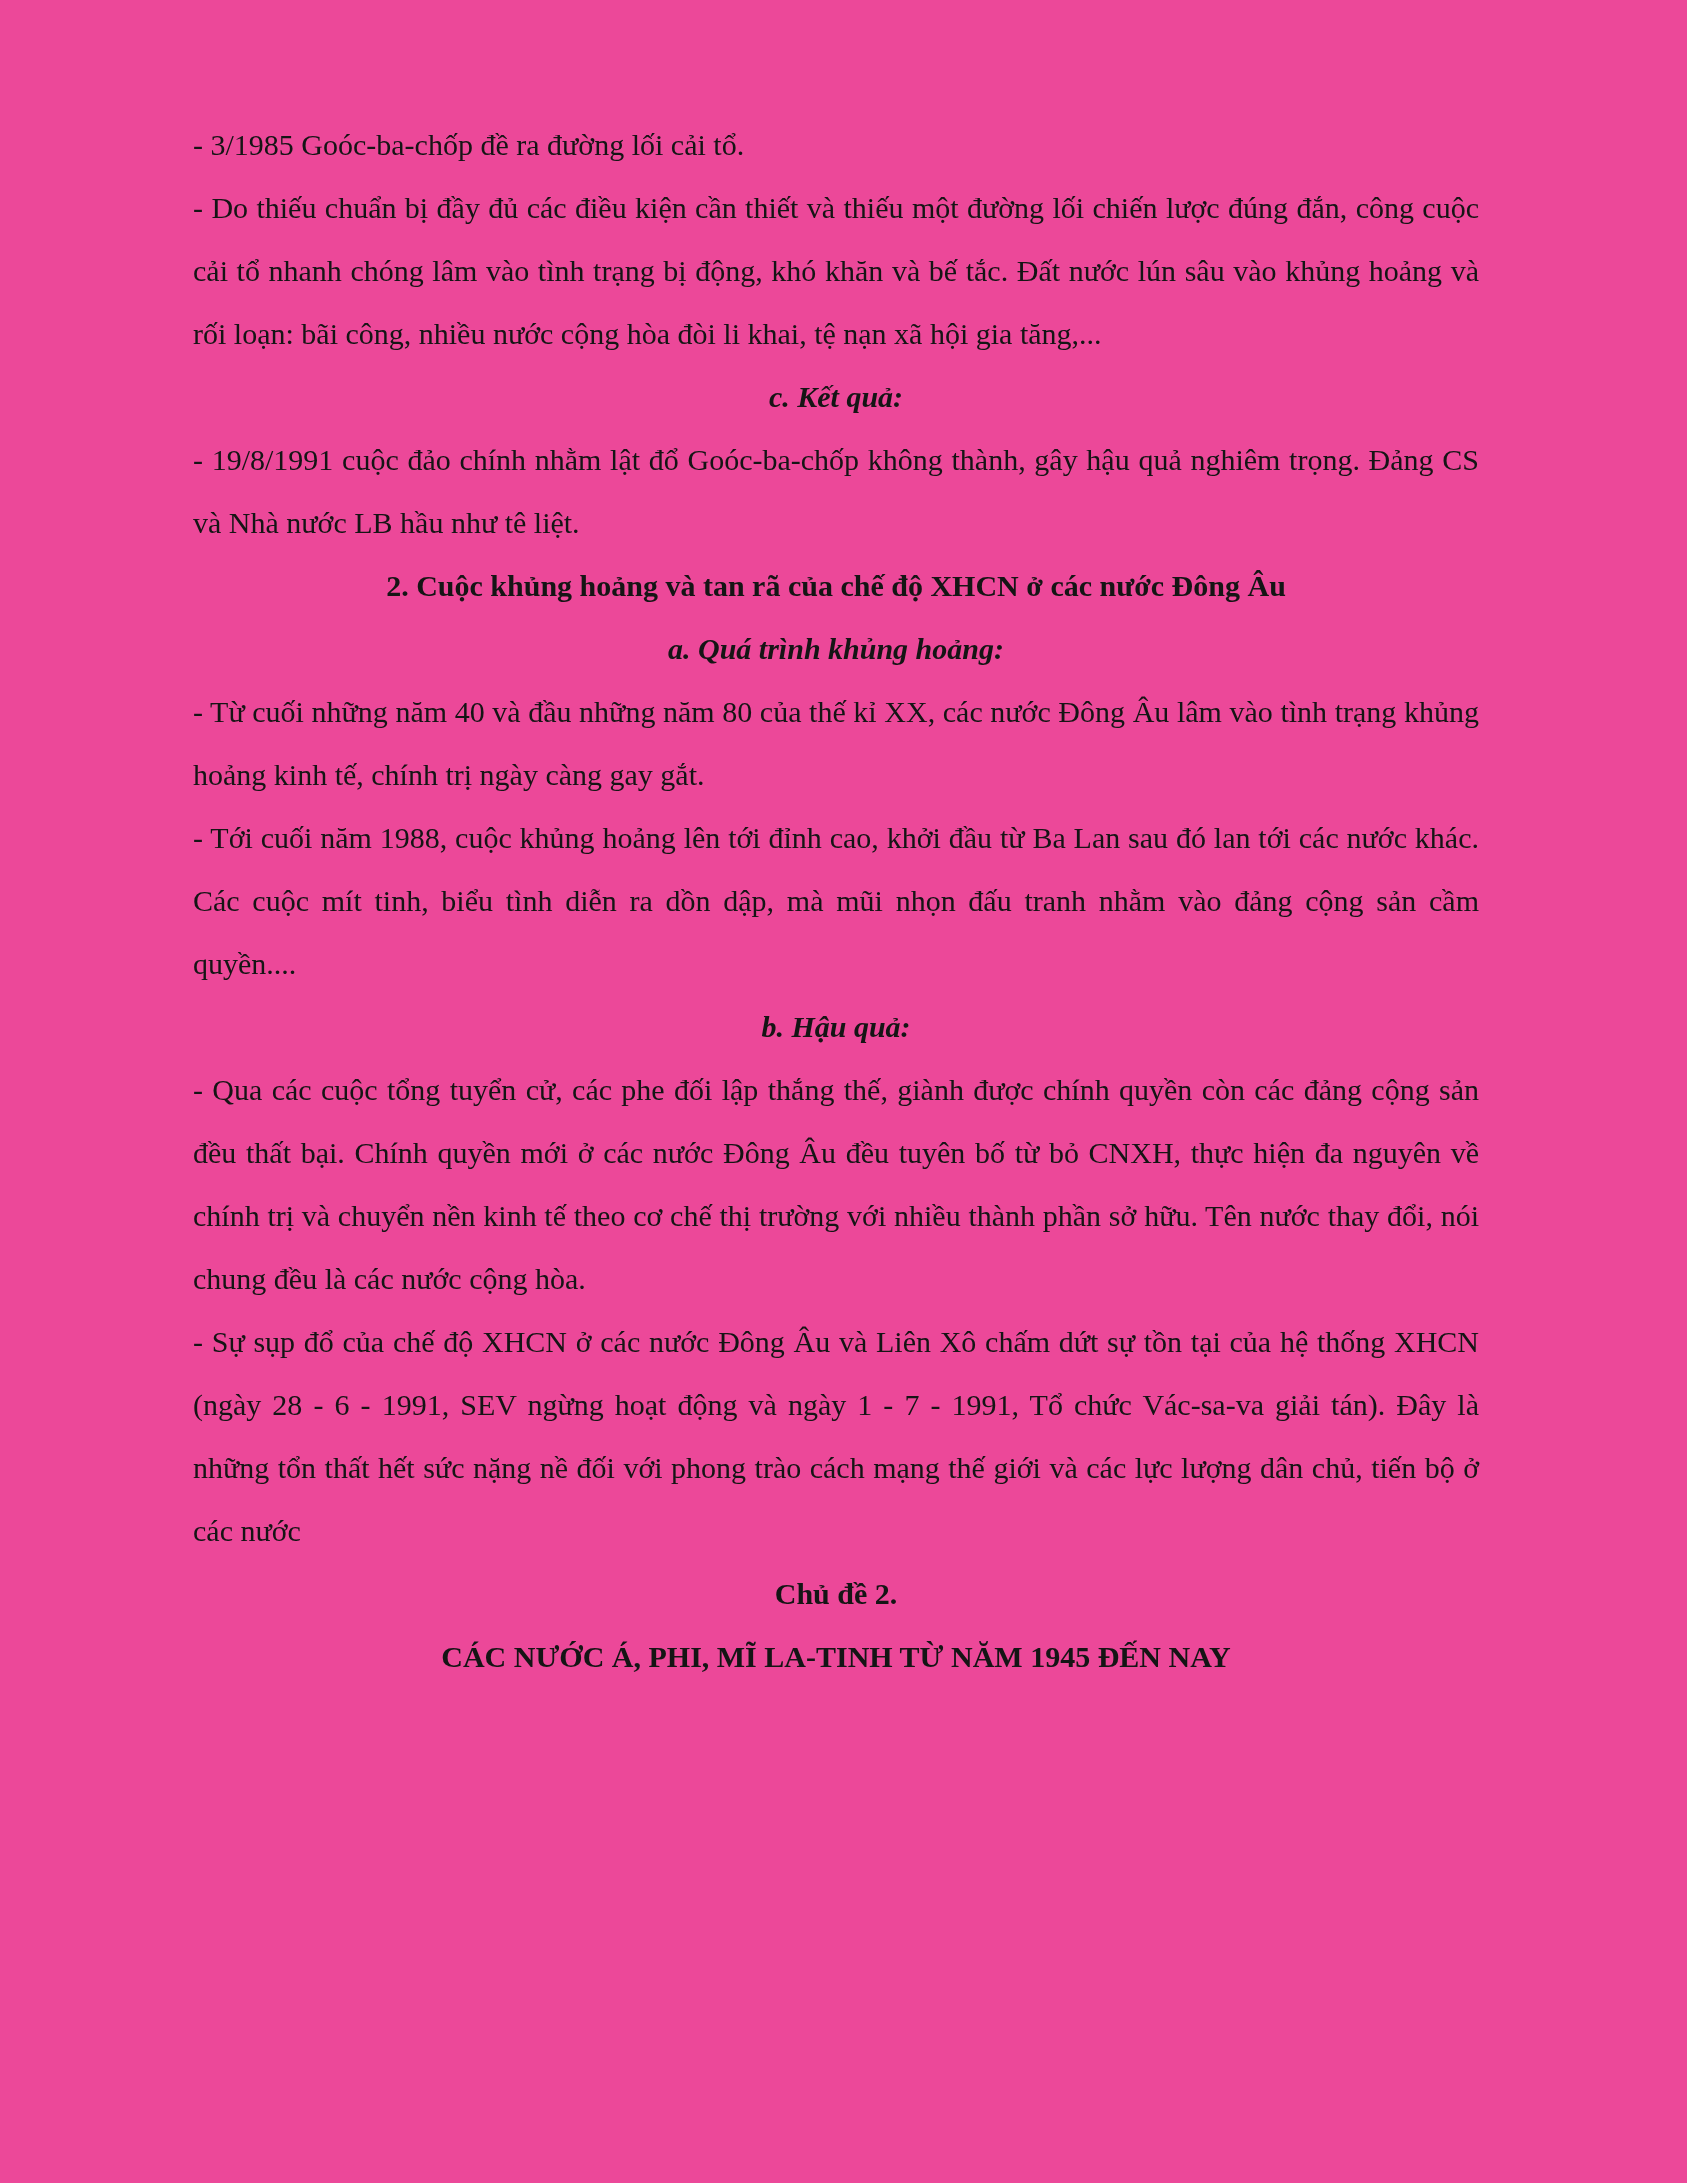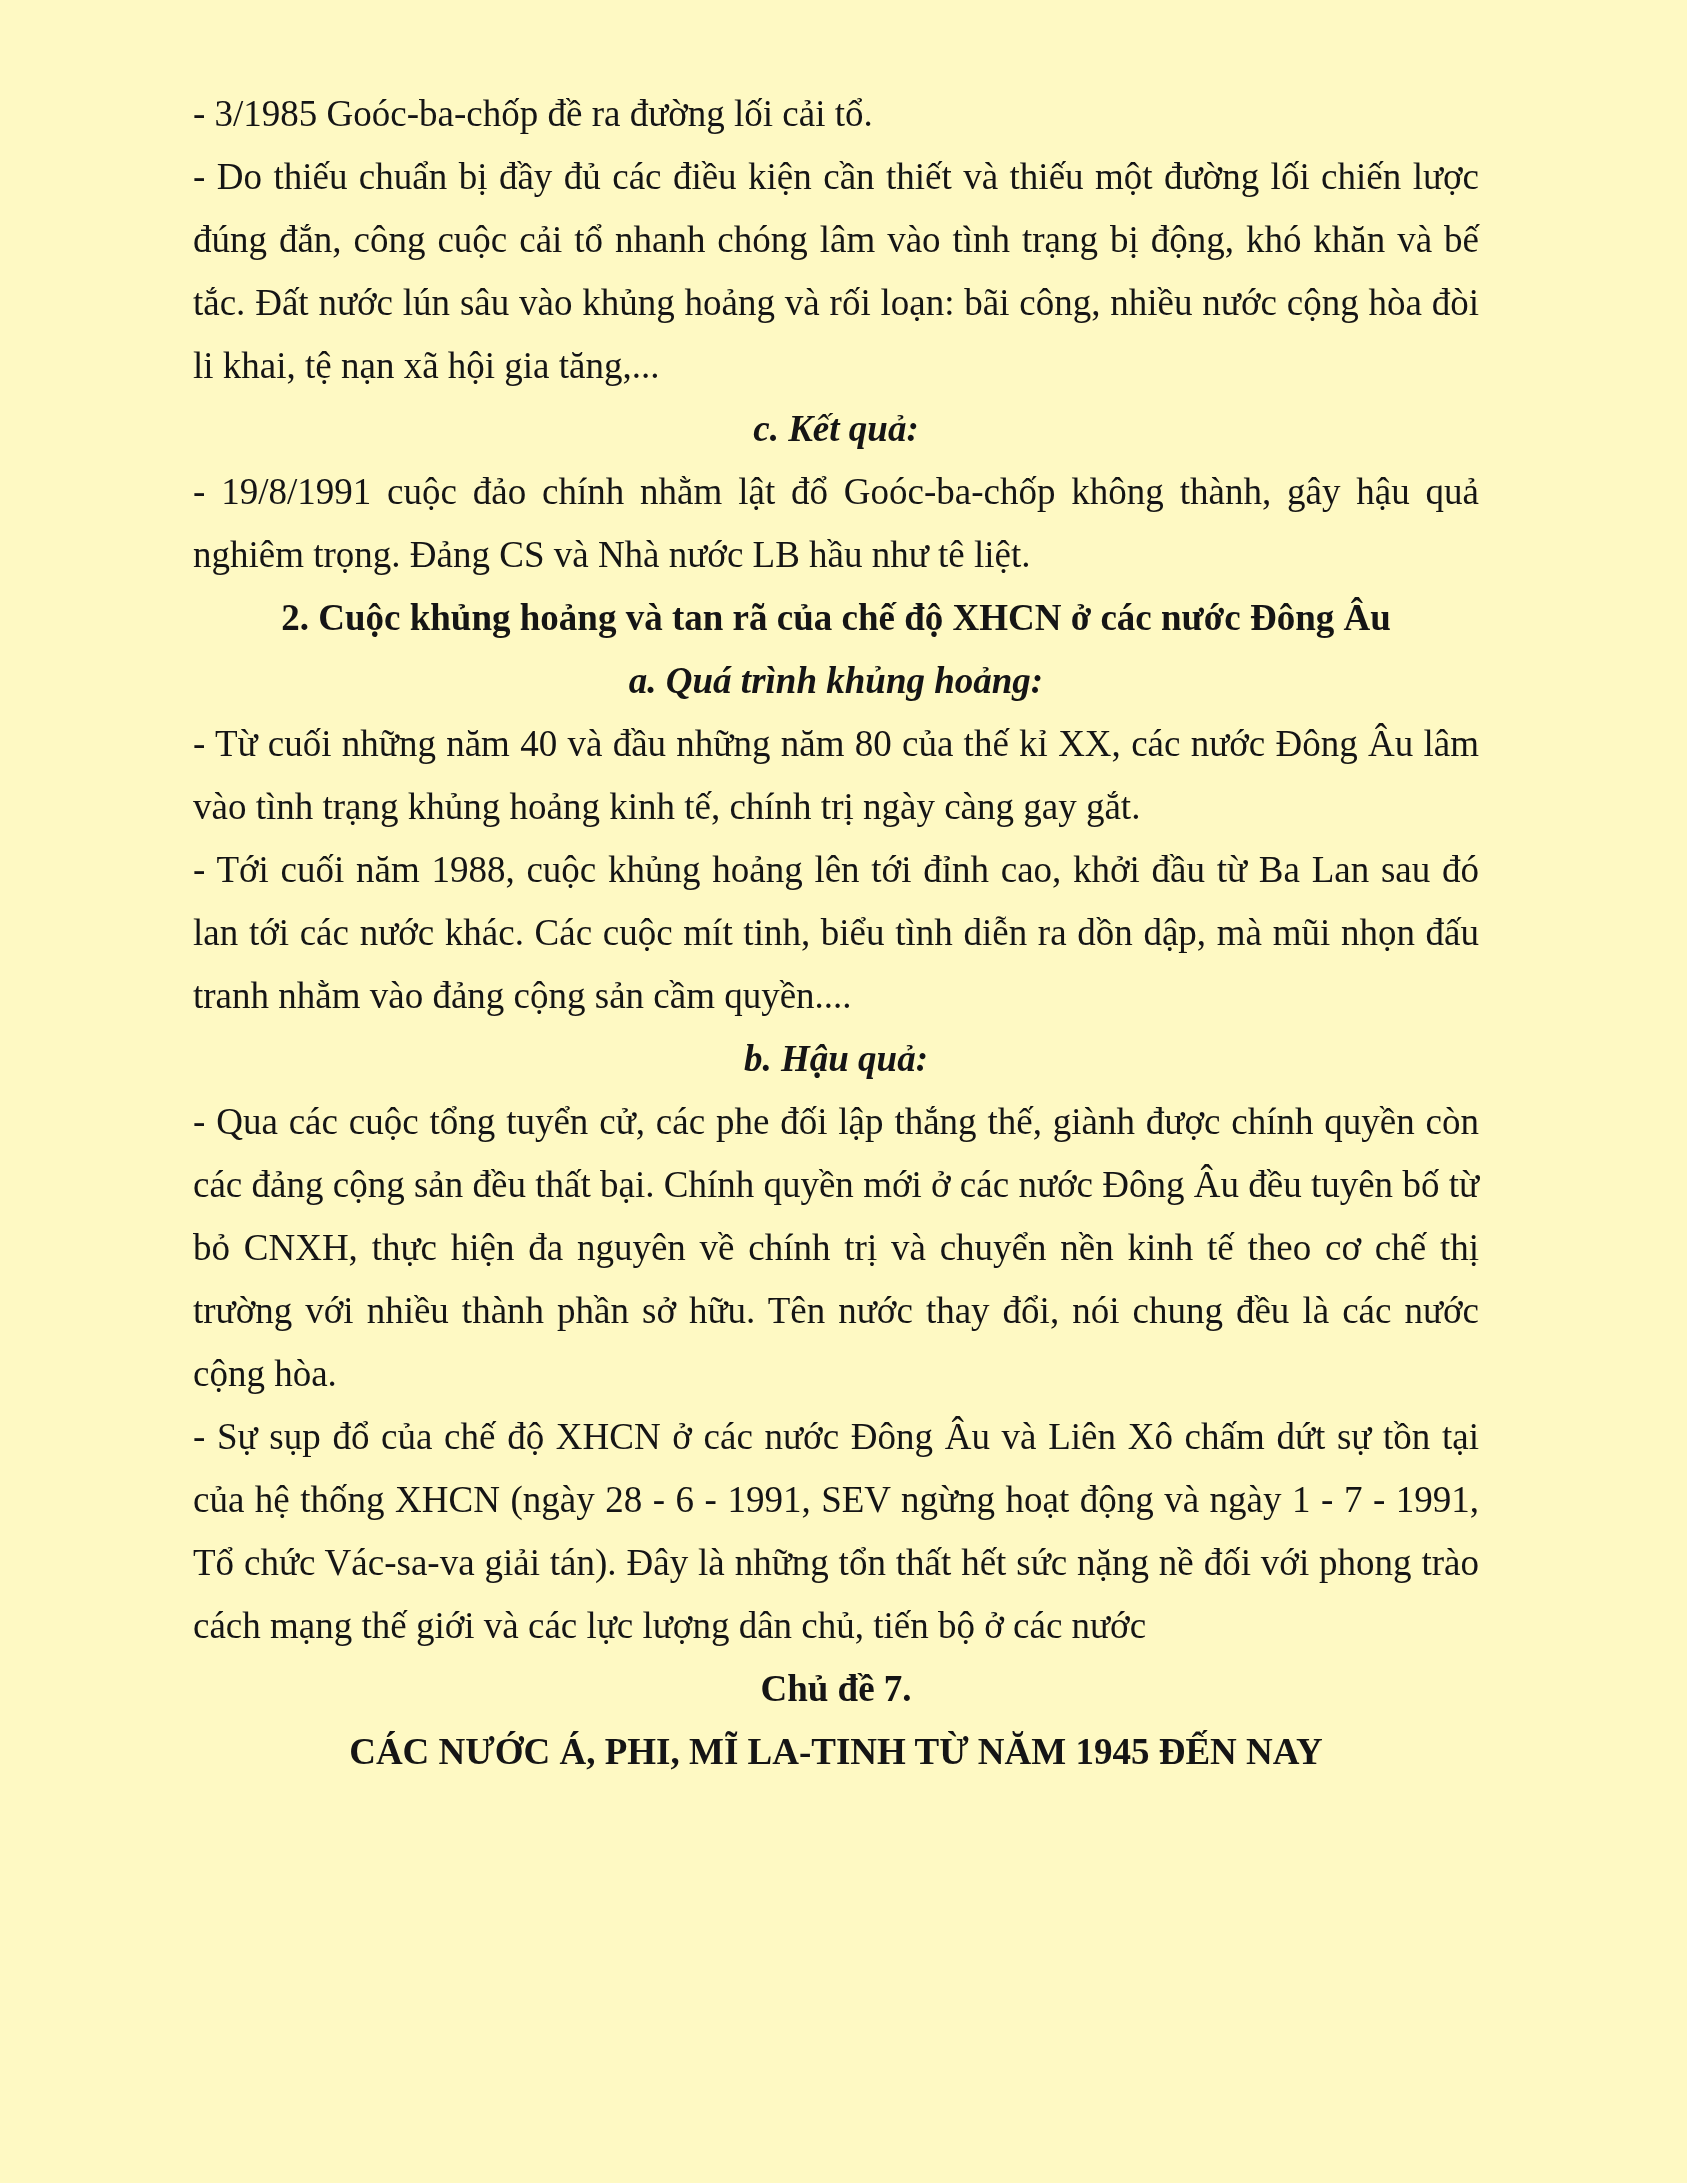--- a/index.html
+++ b/index.html
@@ -4,25 +4,25 @@
 <style>
   html, body {
     margin: 0;
     padding: 0;
     background: #ffffff;
   }
   .page {
     position: relative;
     width: 1687px;
     height: 2183px;
-    background: #fef9c3;
+    background: #ec4899;
     box-sizing: border-box;
-    padding: 82px 208px 0 193px;
+    padding: 113px 208px 0 193px;
     font-family: "Liberation Serif", "DejaVu Serif", serif;
-    font-size: 37px;
+    font-size: 30px;
     line-height: 63px;
     color: #151515;
     overflow: hidden;
   }
   .doc-body p {
     margin: 0;
   }
   .p-normal {
     text-align: justify;
   }
@@ -49,17 +49,17 @@
       <p class="p-normal">- Do thiếu chuẩn bị đầy đủ các điều kiện cần thiết và thiếu một đường lối chiến lược đúng đắn, công cuộc cải tổ nhanh chóng lâm vào tình trạng bị động, khó khăn và bế tắc. Đất nước lún sâu vào khủng hoảng và rối loạn: bãi công, nhiều nước cộng hòa đòi li khai, tệ nạn xã hội gia tăng,...</p>
       <p class="p-hbi">c. Kết quả:</p>
       <p class="p-normal">- 19/8/1991 cuộc đảo chính nhằm lật đổ Goóc-ba-chốp không thành, gây hậu quả nghiêm trọng. Đảng CS và Nhà nước LB hầu như tê liệt.</p>
       <p class="p-hb">2. Cuộc khủng hoảng và tan rã của chế độ XHCN ở các nước Đông Âu</p>
       <p class="p-hbi">a. Quá trình khủng hoảng:</p>
       <p class="p-normal">- Từ cuối những năm 40 và đầu những năm 80 của thế kỉ XX, các nước Đông Âu lâm vào tình trạng khủng hoảng kinh tế, chính trị ngày càng gay gắt.</p>
       <p class="p-normal">- Tới cuối năm 1988, cuộc khủng hoảng lên tới đỉnh cao, khởi đầu từ Ba Lan sau đó lan tới các nước khác. Các cuộc mít tinh, biểu tình diễn ra dồn dập, mà mũi nhọn đấu tranh nhằm vào đảng cộng sản cầm quyền....</p>
       <p class="p-hbi">b. Hậu quả:</p>
       <p class="p-normal">- Qua các cuộc tổng tuyển cử, các phe đối lập thắng thế, giành được chính quyền còn các đảng cộng sản đều thất bại. Chính quyền mới ở các nước Đông Âu đều tuyên bố từ bỏ CNXH, thực hiện đa nguyên về chính trị và chuyển nền kinh tế theo cơ chế thị trường với nhiều thành phần sở hữu. Tên nước thay đổi, nói chung đều là các nước cộng hòa.</p>
       <p class="p-normal">- Sự sụp đổ của chế độ XHCN ở các nước Đông Âu và Liên Xô chấm dứt sự tồn tại của hệ thống XHCN (ngày 28 - 6 - 1991, SEV ngừng hoạt động và ngày 1 - 7 - 1991, Tổ chức Vác-sa-va giải tán). Đây là những tổn thất hết sức nặng nề đối với phong trào cách mạng thế giới và các lực lượng dân chủ, tiến bộ ở các nước</p>
-      <p class="p-cb">Chủ đề 7.</p>
+      <p class="p-cb">Chủ đề 2.</p>
       <p class="p-cb">CÁC NƯỚC Á, PHI, MĨ LA-TINH TỪ NĂM 1945 ĐẾN NAY</p>
     </div>
 </div>
 
 
 </body></html>

